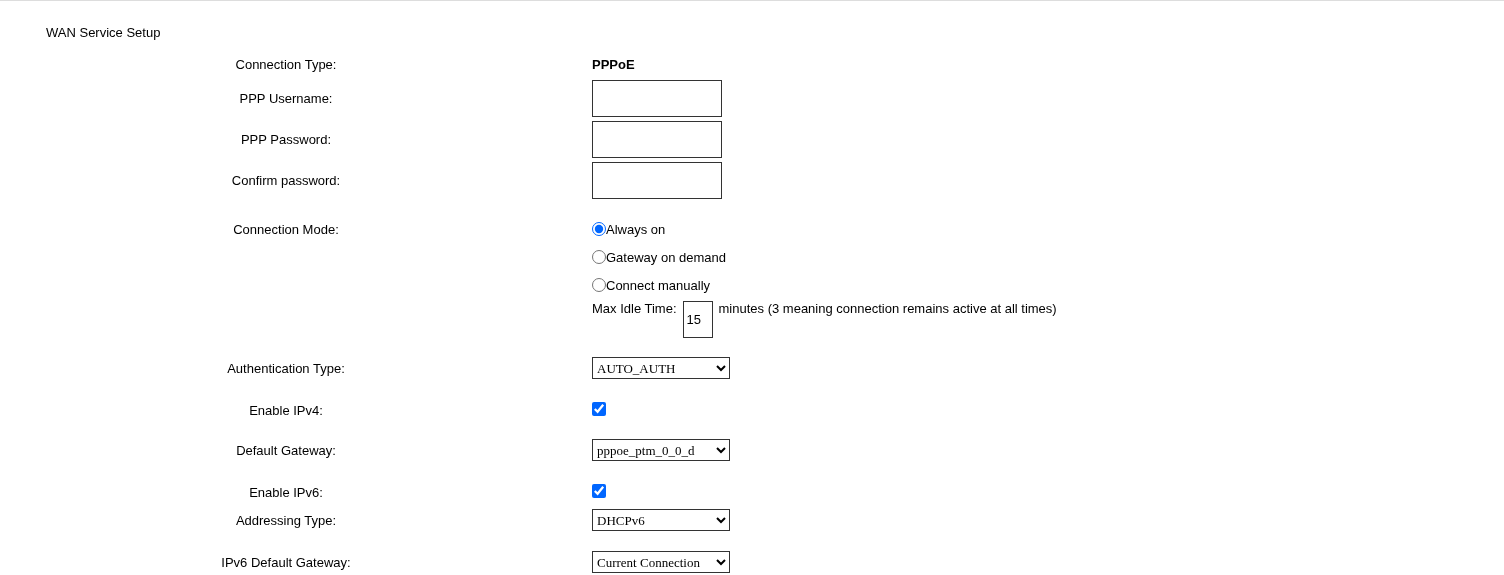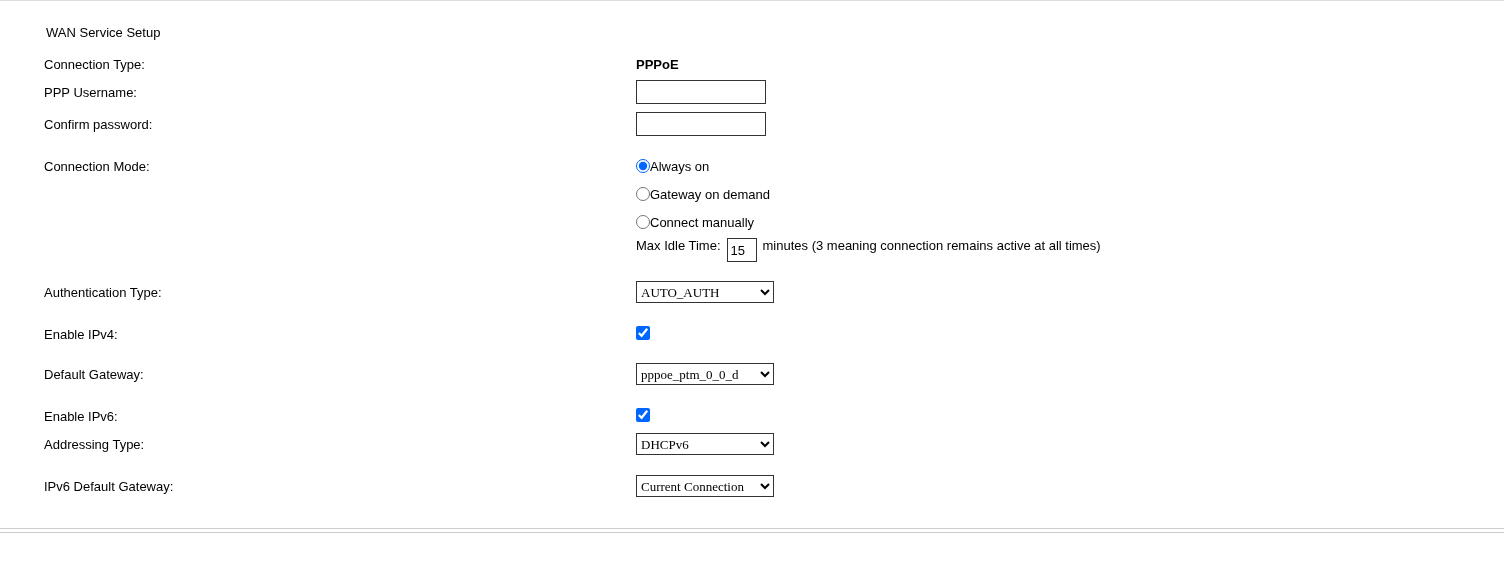--- a/index.html
+++ b/index.html
@@ -26,32 +26,31 @@
     .form {
       padding-bottom: 30px;
     }
     .row {
       display: flex;
       align-items: center;
       min-height: 24px;
     }
     .lbl {
       width: 578px;
-      text-align: left;
+      text-align: center;
       padding-right: 6px;
-      margin-left: 44px;
     }
     .val {
       padding-left: 14px;
     }
     .bold {
       font-weight: bold;
     }
     input[type="text"], input[type="password"] {
-      height: 24px;
+      height: 37px;
       border: 1px solid #333;
       font-family: inherit;
       font-size: 13px;
       padding: 0 3px;
       background: #fff;
     }
     .w130 {
       width: 130px;
     }
     .w30 {
@@ -113,20 +112,24 @@
       <div class="val bold">PPPoE</div>
     </div>
     <div class="gap-s"></div>
 
     <div class="row">
       <div class="lbl">PPP Username:</div>
       <div class="val"><input type="text" class="w130" value="" style=""></div>
     </div>
     <div class="gap-s"></div>
 
+    <div class="row">
+      <div class="lbl">PPP Password:</div>
+      <div class="val"><input type="password" class="w130" value="" style=""></div>
+    </div>
     <div class="gap-s"></div>
 
     <div class="row">
       <div class="lbl">Confirm password:</div>
       <div class="val"><input type="password" class="w130" value="" style=""></div>
     </div>
 
     <div class="gap-l"></div>
 
     <div class="row">

